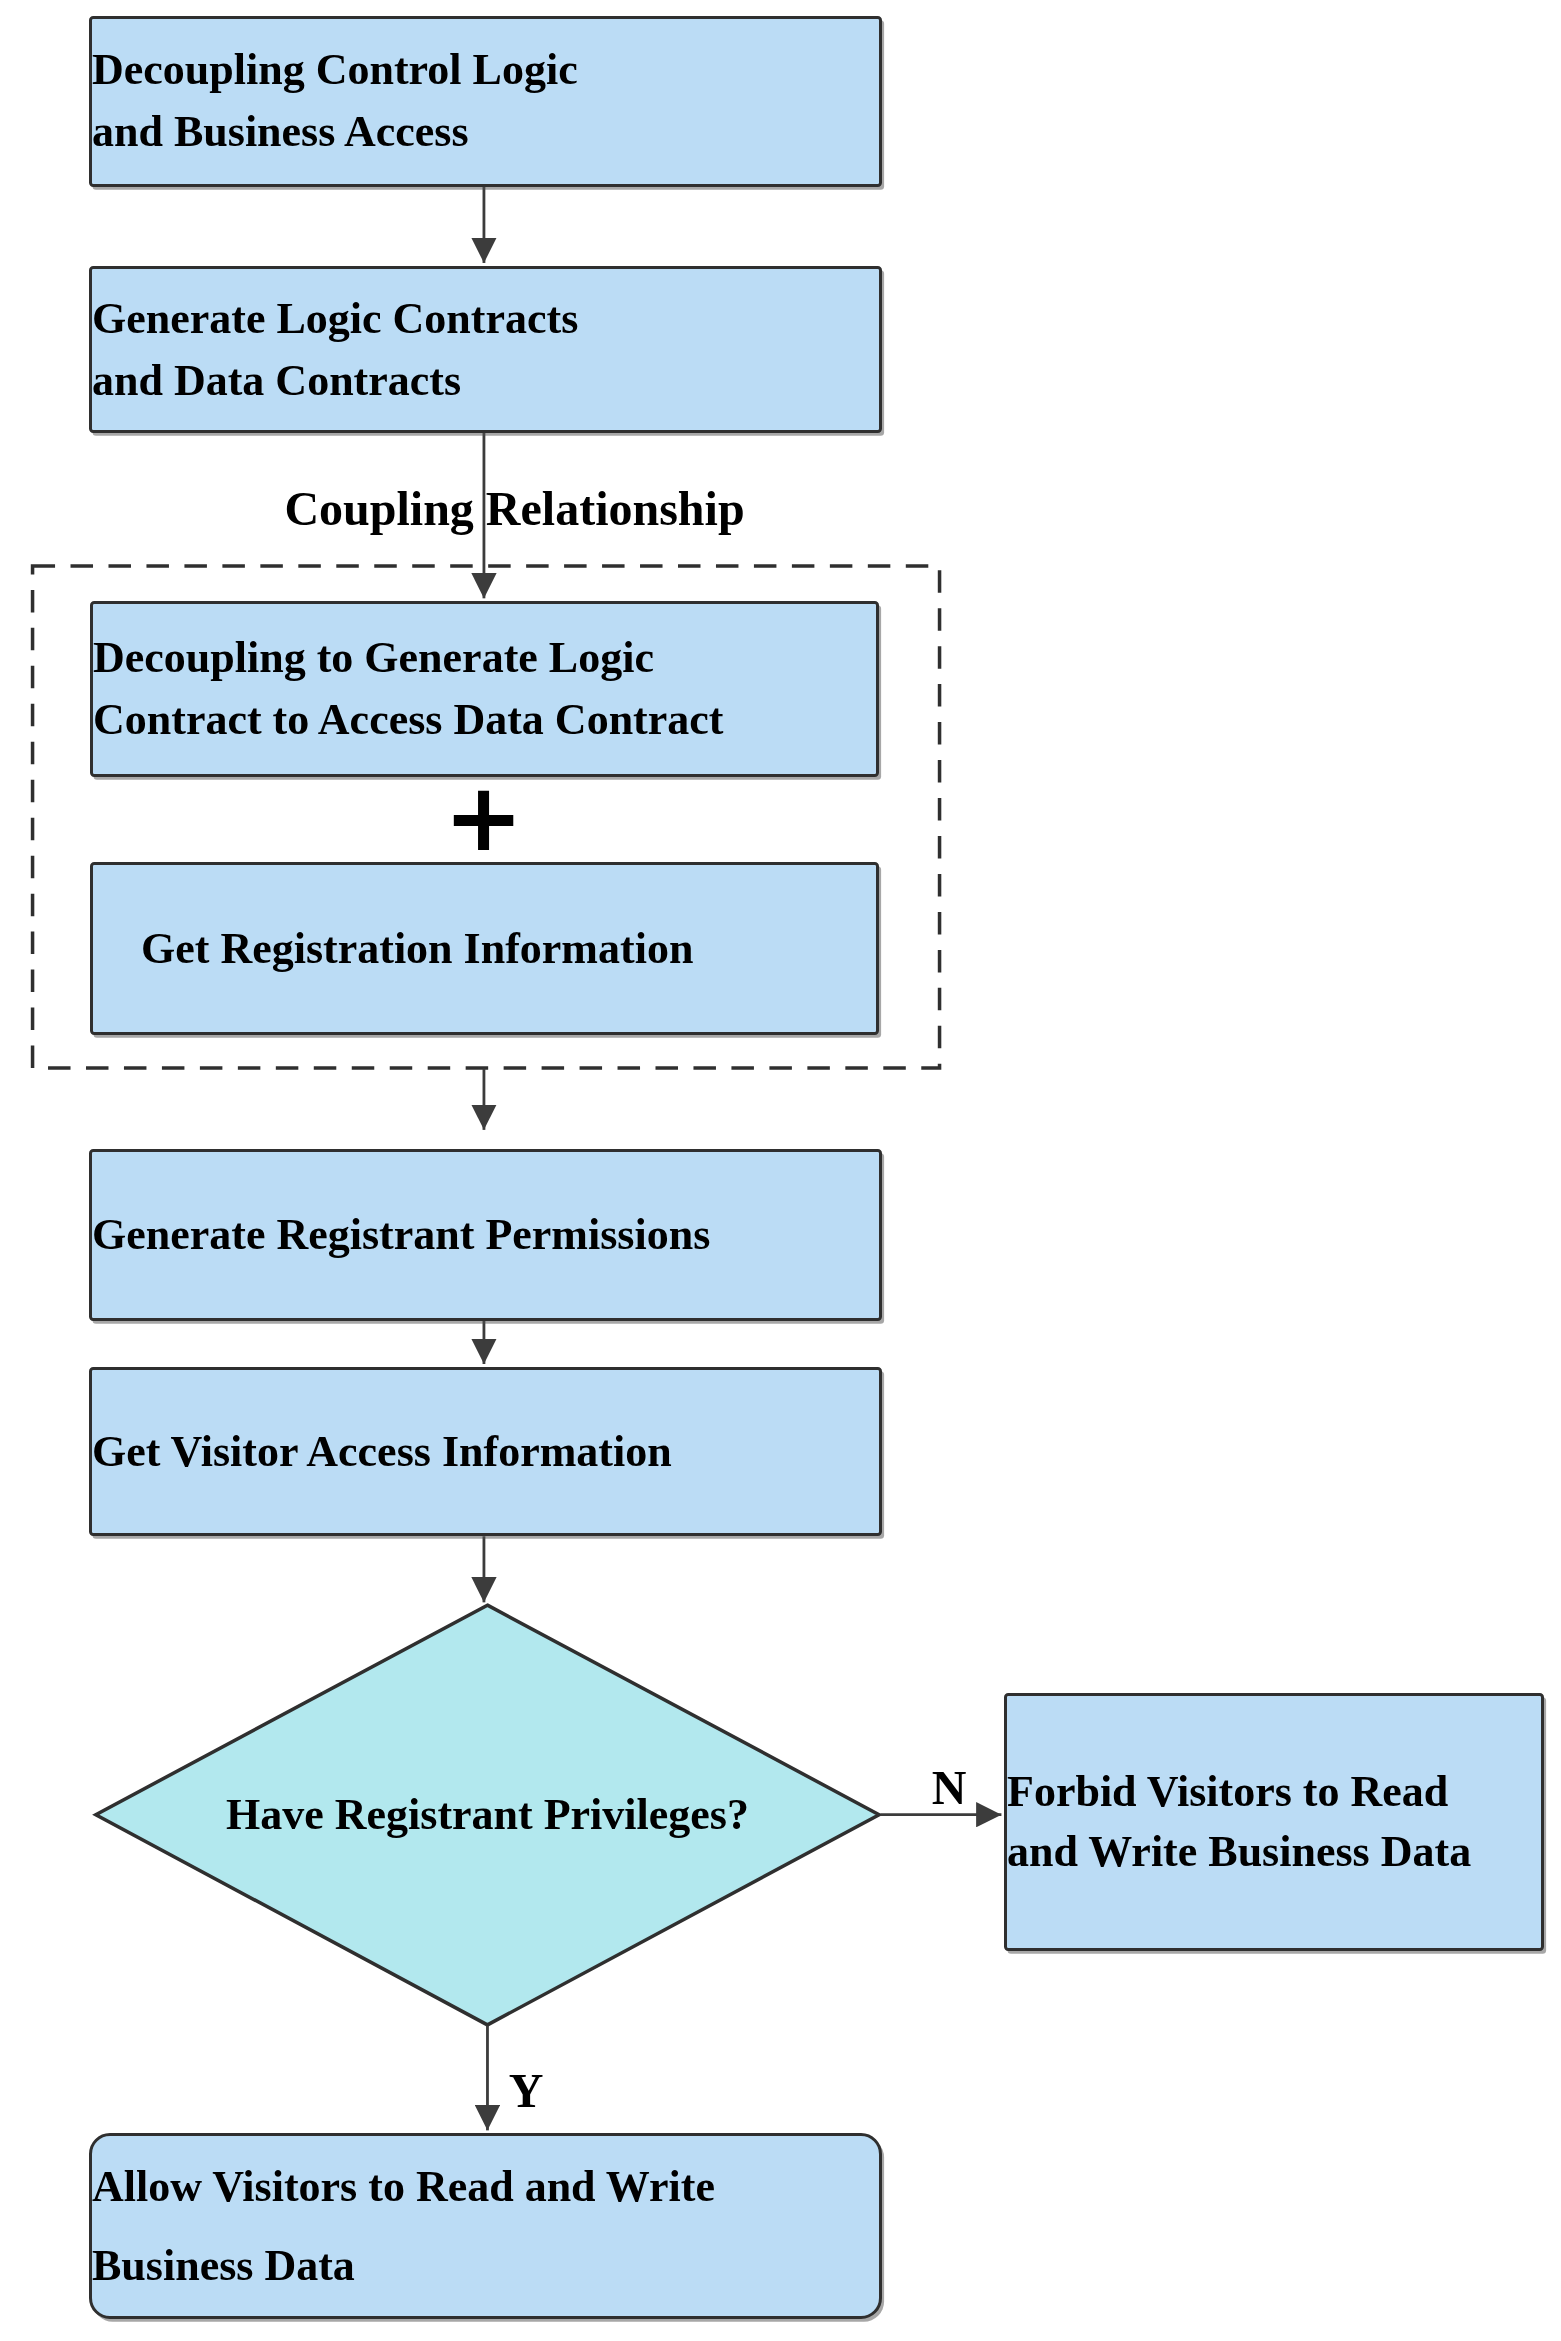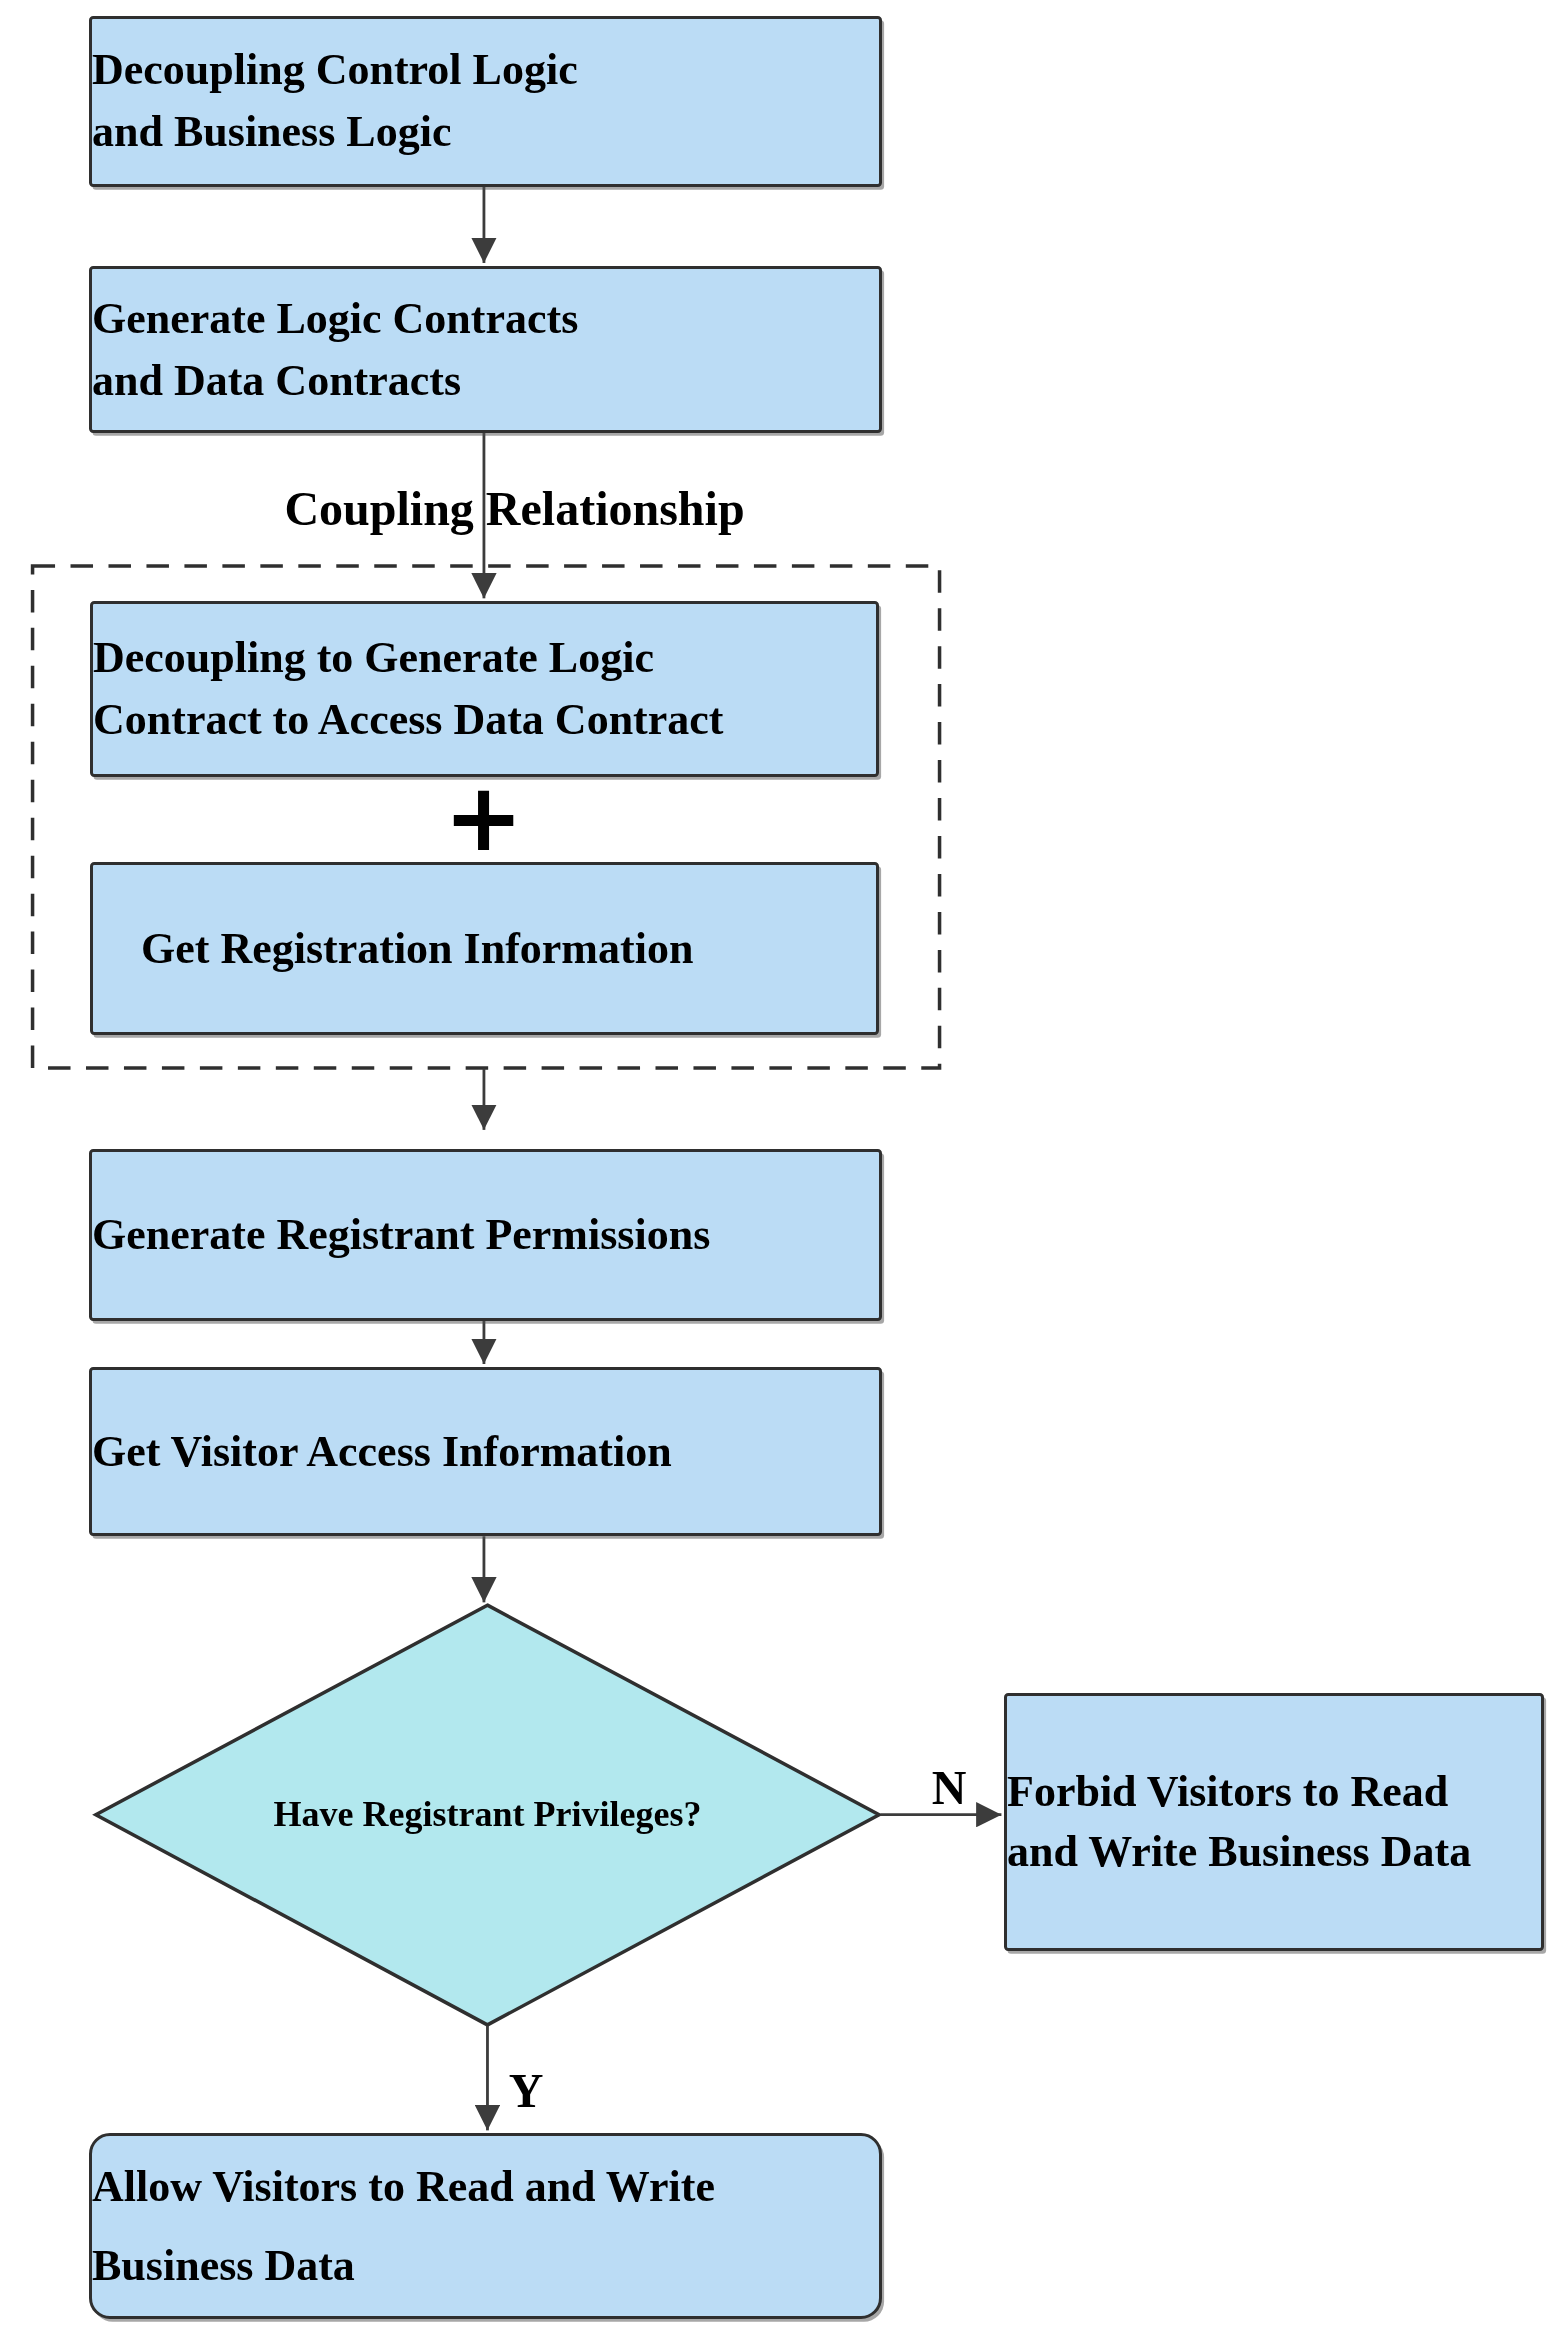--- a/index.html
+++ b/index.html
@@ -41,21 +41,21 @@
     font-size:44px;
     line-height:62px;
     white-space:nowrap;
   }
   .node.forbid{line-height:60px;}
   .node.allow{line-height:79px;}
   .diamond-text{
     position:absolute;
     display:flex;justify-content:center;align-items:center;
     text-align:center;
-    font-weight:bold;font-size:36px;
+    font-weight:bold;font-size:44px;
     white-space:nowrap;
   }
   .flow-label{
     position:absolute;
     display:flex;justify-content:center;align-items:center;
     text-align:center;
     font-weight:bold;font-size:48px;
     white-space:nowrap;
   }
   .plus-symbol{
@@ -84,21 +84,21 @@
     <line class="arrow" x1="688" y1="615" x2="688" y2="851" marker-end="url(#ah)"></line>
     <line class="arrow" x1="688" y1="1520" x2="688" y2="1607" marker-end="url(#ah)"></line>
     <line class="arrow" x1="688" y1="1856" x2="688" y2="1940" marker-end="url(#ah)"></line>
     <line class="arrow" x1="688" y1="2185" x2="688" y2="2279" marker-end="url(#ah)"></line>
     <line class="arrow" x1="1252" y1="2581" x2="1424" y2="2581" marker-end="url(#ah)"></line>
     <line class="arrow" x1="693" y1="2881" x2="693" y2="3030" marker-end="url(#ah)"></line>
   </svg>
 
   <div class="node" style="left:89px;top:15.5px;width:793px;height:171px;">
     <div>Decoupling Control Logic</div>
-    <div>and Business Logic</div>
+    <div>and Business Access</div>
   </div>
 
   <div class="node" style="left:89px;top:266px;width:793px;height:167px;">
     <div>Generate Logic Contracts</div>
     <div>and Data Contracts</div>
   </div>
 
   <div class="flow-label" style="left:198px;top:482px;width:633px;height:53px;">Coupling Relationship</div>
 
   <div class="node" style="left:90px;top:601px;width:789px;height:176px;">

